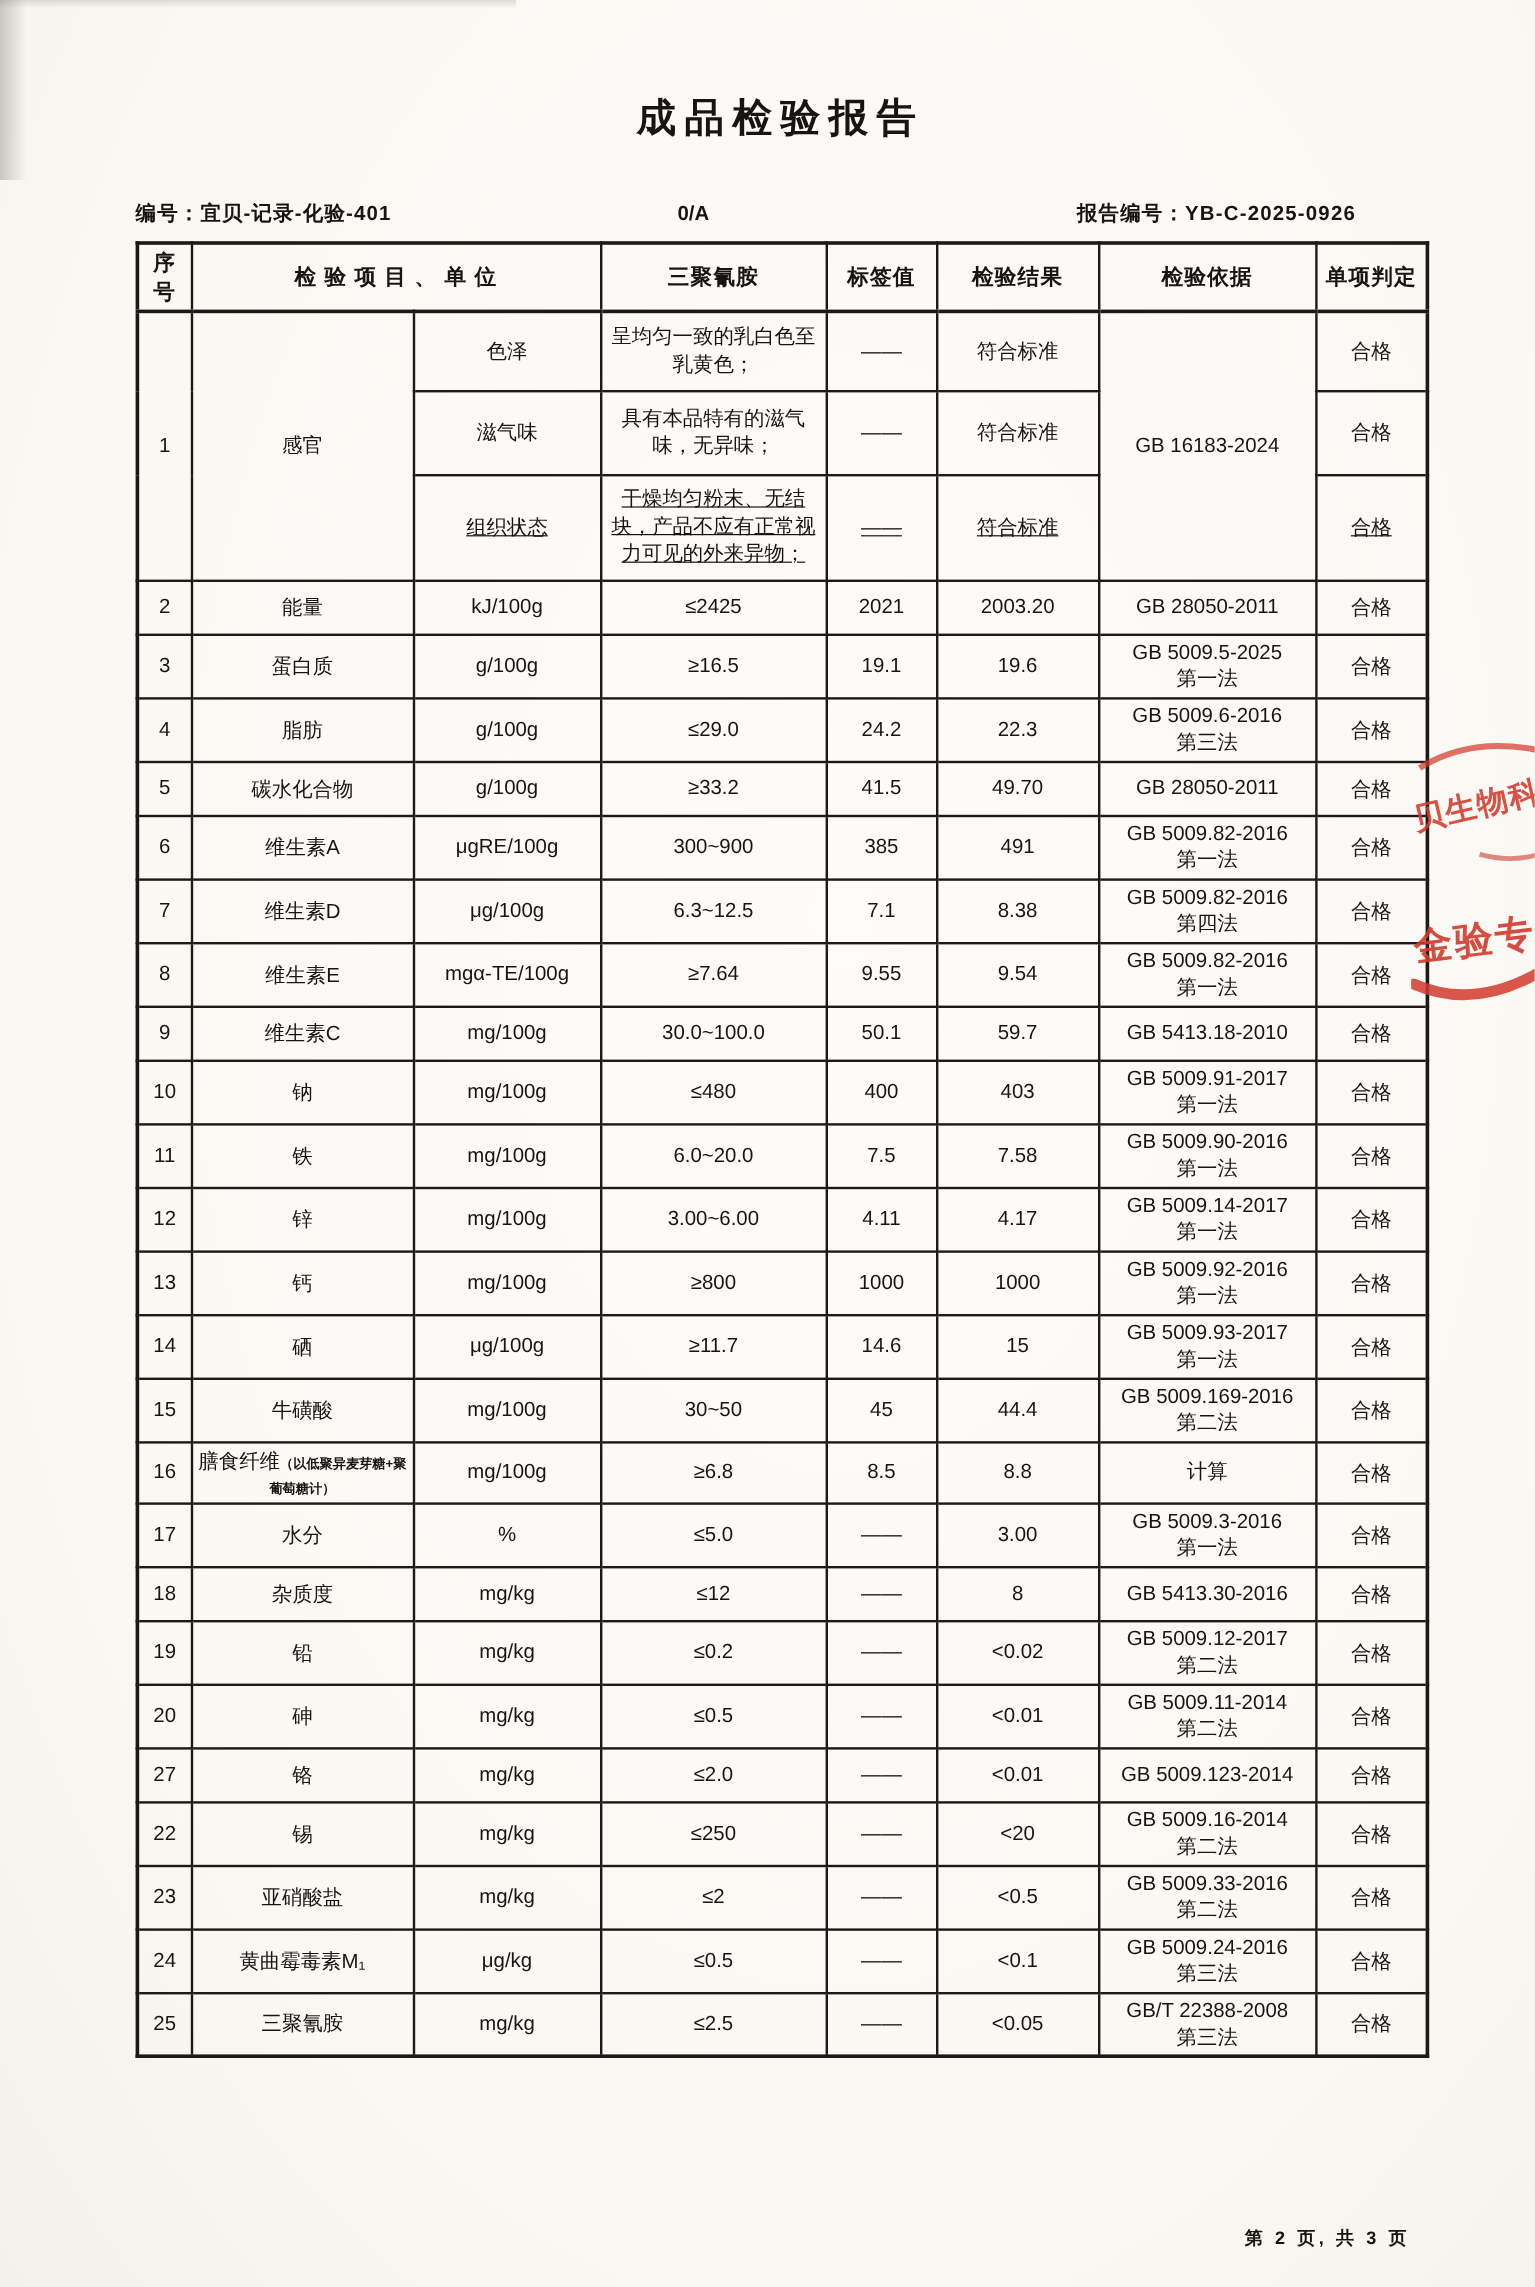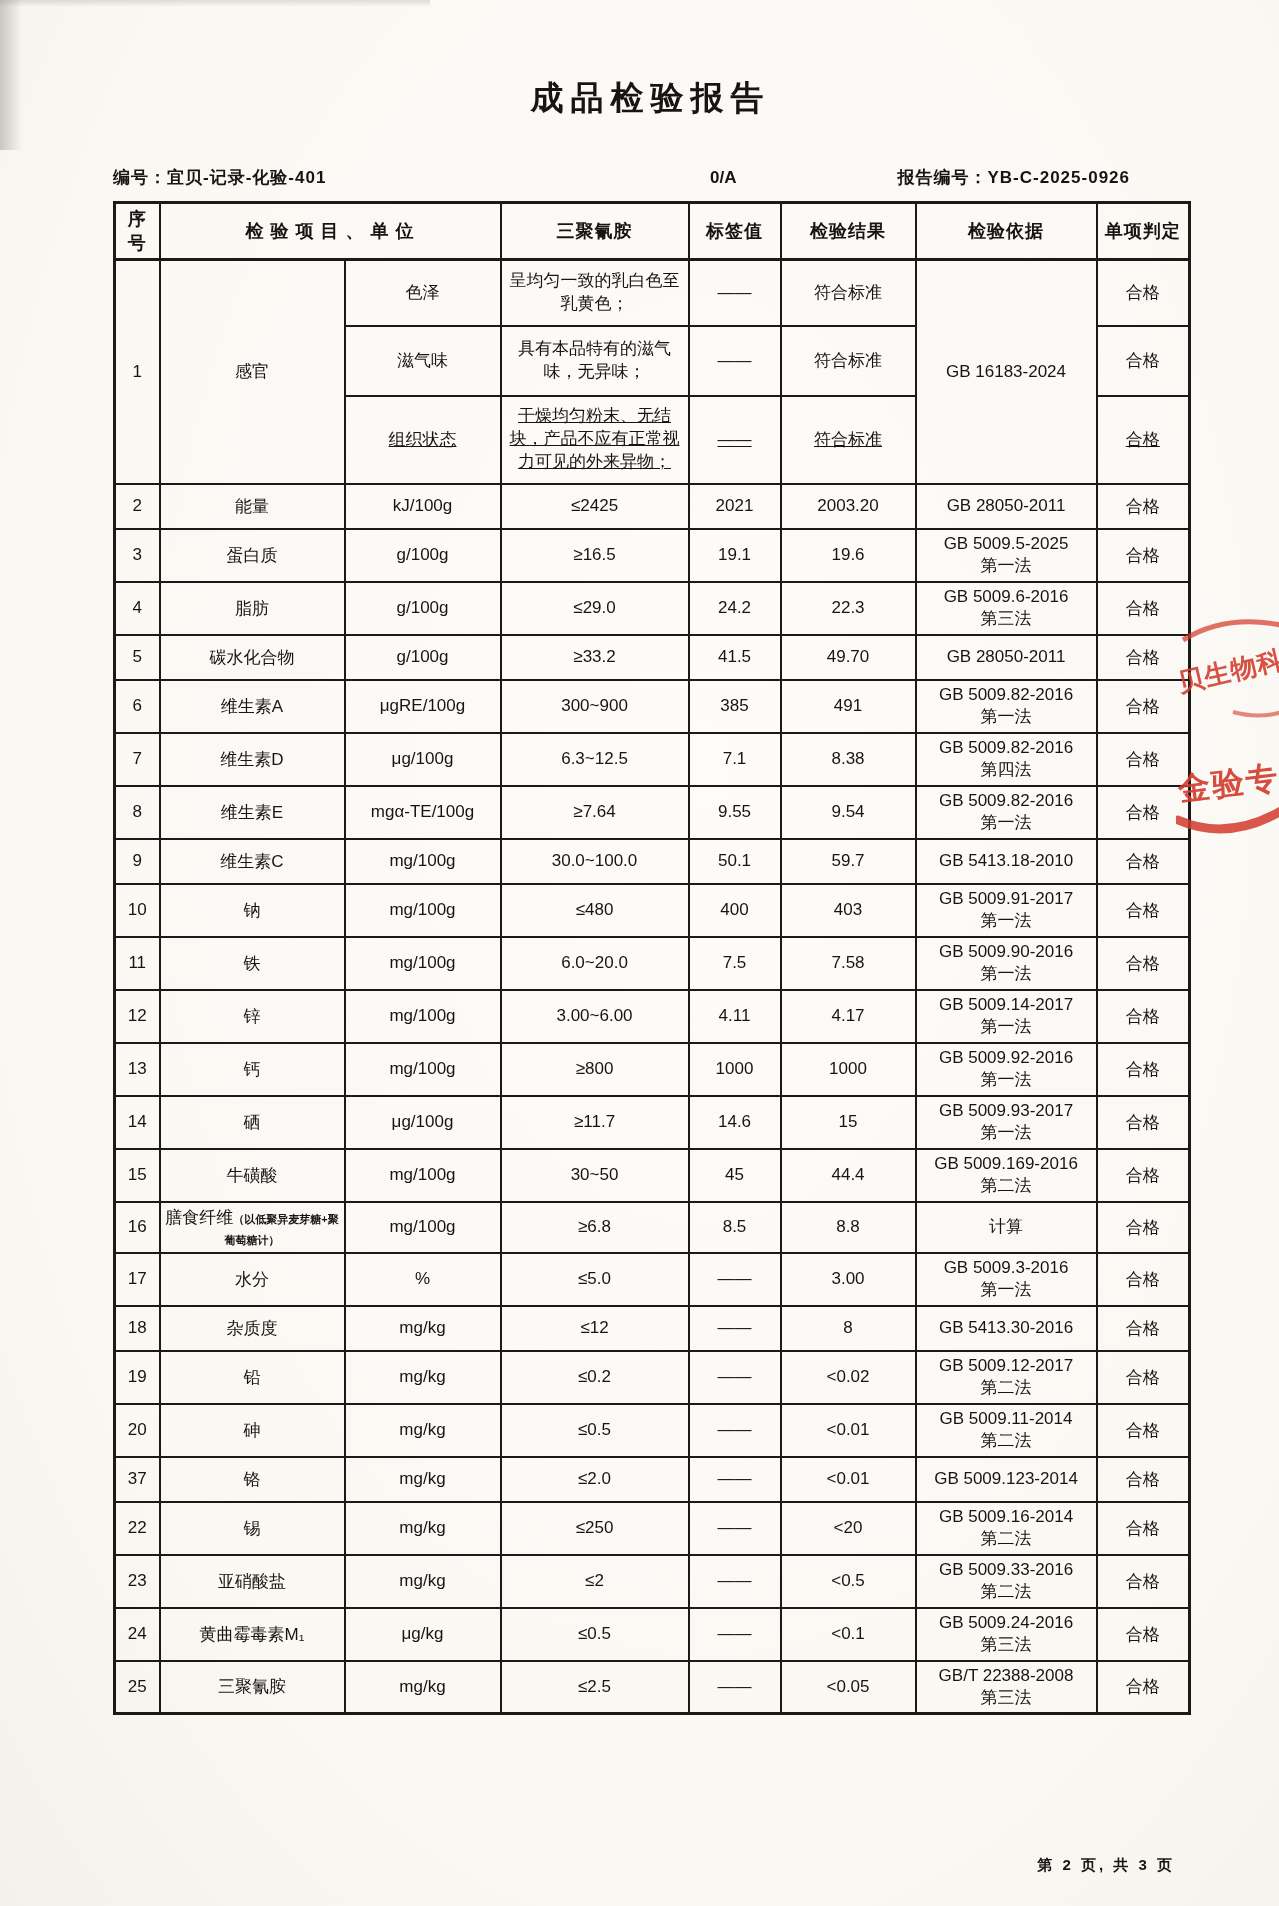--- a/index.html
+++ b/index.html
@@ -15,21 +15,21 @@
     background:linear-gradient(90deg, rgba(95,92,88,.30), rgba(95,92,88,0)); }
   .edge-top { position:absolute; left:0; top:0; width:430px; height:7px;
     background:linear-gradient(180deg, rgba(120,118,112,.22), rgba(120,118,112,0)); }
 
   .title { position:absolute; top:76px; left:113px; width:1075px; margin:0;
     text-align:center; font-size:33px; font-weight:700; letter-spacing:7px; }
 
   .meta { position:absolute; top:166px; left:113px; width:1075px;
     display:flex; align-items:baseline; font-size:17px; font-weight:600; }
   .meta-left  { width:42%; text-align:left; letter-spacing:1px; }
-  .meta-center{ width:16%; text-align:right; }
+  .meta-center{ width:16%; text-align:left; }
   .meta-right { width:42%; text-align:right; padding-right:58px; box-sizing:border-box; letter-spacing:1px; }
 
   table.report { position:absolute; top:201px; left:113px; width:1075px;
     border-collapse:collapse; table-layout:fixed; border:3px solid #1c1a18; }
   .report th, .report td {
     border:2px solid #1c1a18; text-align:center; vertical-align:middle;
     padding:3px 4px; font-size:17px; font-weight:500; box-sizing:border-box;
     word-break:break-word;
   }
   .report thead th { height:50px; font-size:18px; font-weight:600; letter-spacing:1px;
@@ -360,21 +360,21 @@
           <td class="c-req">≤0.5</td>
           <td class="c-label">——</td>
           <td class="c-result">&lt;0.01</td>
           <td class="c-basis">
             <div>GB 5009.11-2014</div>
             <div>第二法</div>
           </td>
           <td class="c-verdict">合格</td>
         </tr>
         <tr class="r-one">
-          <td class="c-no">37</td>
+          <td class="c-no">27</td>
           <td class="c-item"><span>铬</span></td>
           <td class="c-unit">mg/kg</td>
           <td class="c-req">≤2.0</td>
           <td class="c-label">——</td>
           <td class="c-result">&lt;0.01</td>
           <td class="c-basis">
             <div>GB 5009.123-2014</div>
           </td>
           <td class="c-verdict">合格</td>
         </tr>

